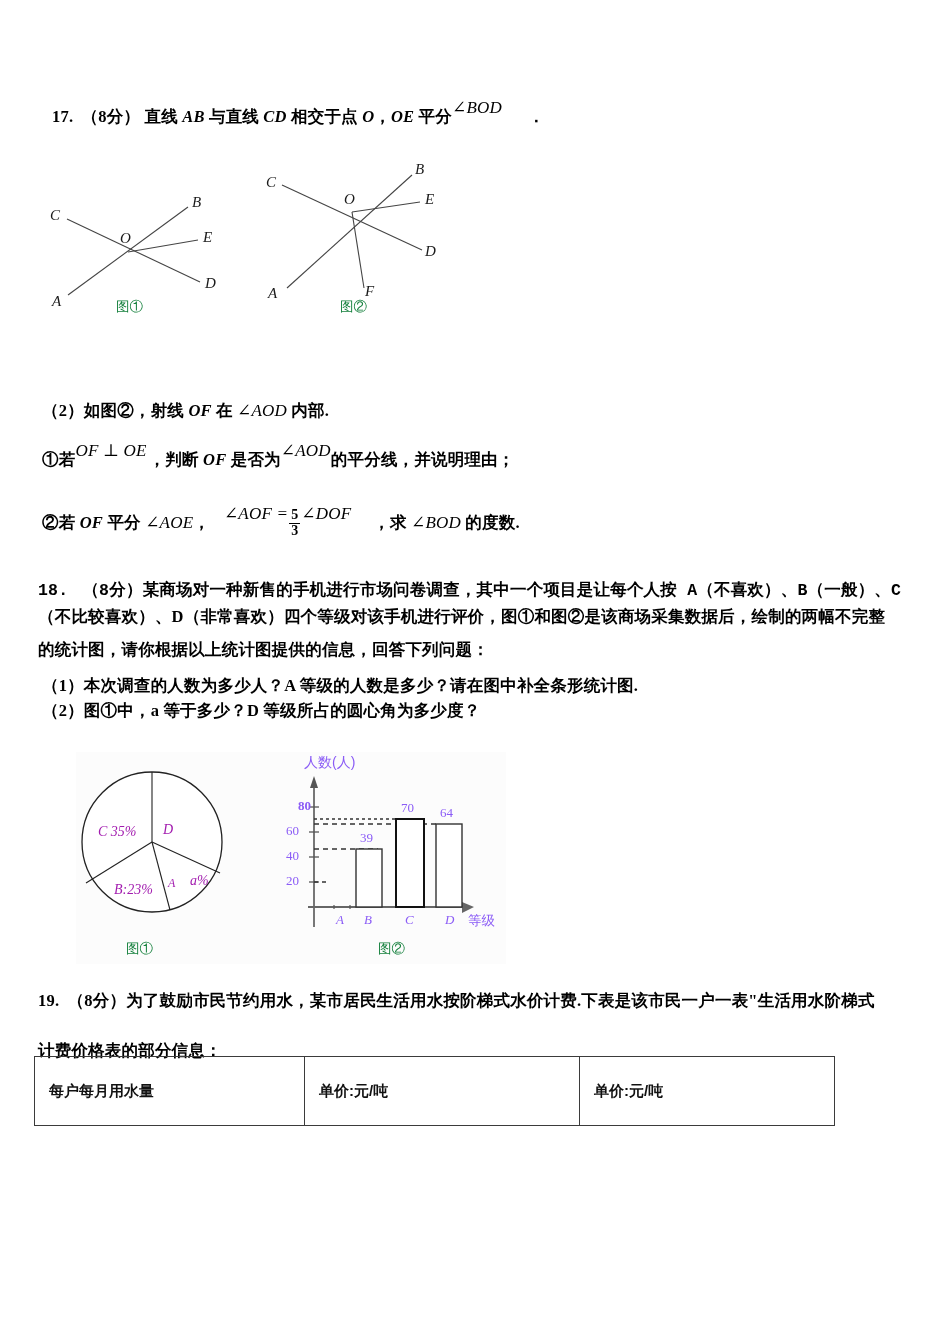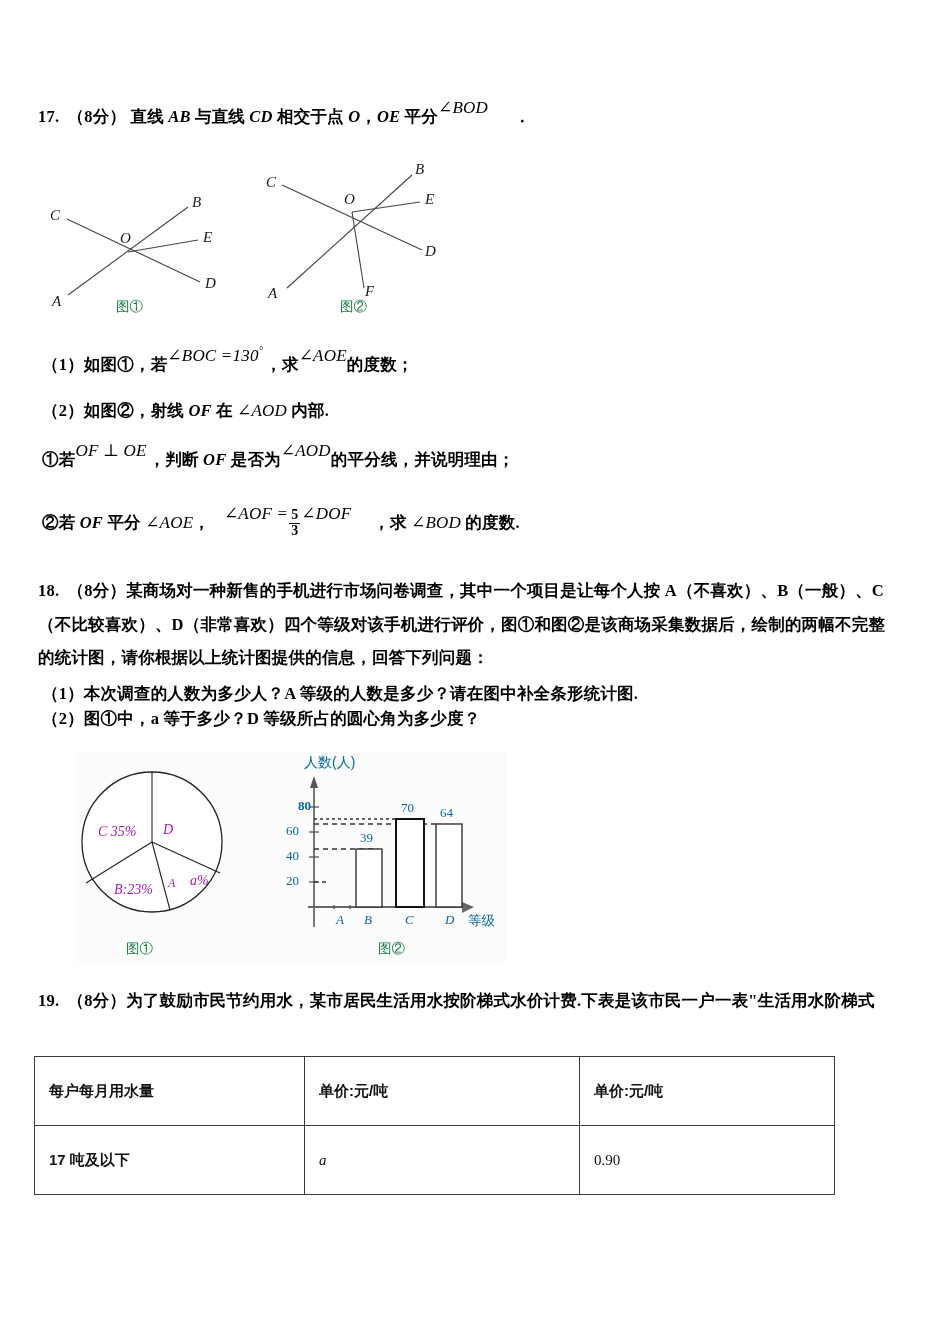--- a/index.html
+++ b/index.html
@@ -80,21 +80,21 @@
 
   
   .chart-area {
     position: absolute;
     background: #fcfcfc;
   }
   .axis-text {
     position: absolute;
     font-family: "Liberation Serif", "DejaVu Serif", serif;
     font-size: 13px;
-    color: #0369a1;
+    color: #8b5cf6;
   }
   .axis-text.it { font-style: italic; }
   .cjk {
     font-family: "Liberation Sans", sans-serif;
     font-style: normal;
   }
   .pie-label {
     position: absolute;
     font-family: "Liberation Serif", "DejaVu Serif", serif;
     font-style: italic;
@@ -132,21 +132,21 @@
   }
   table.price td.mixed {
     font-weight: bold;
   }
 </style>
 </head>
 <body>
 
 <div class="page">
 
-  <div class="q-block" style="left:38px; top:104px; width:880px;">
+  <div class="q-block" style="left:52px; top:104px; width:880px;">
     <div class="qline" style="position:relative; height:34px;">
       <span>17.</span>
       <span style="margin-left:4px;">（8分）</span>
       <span>直线 </span><span class="mb">AB</span><span> 与直线 </span><span class="mb">CD</span><span> 相交于点 </span><span class="mb">O</span><span>，</span><span class="mb">OE</span><span> 平分</span><span class="sup-math">∠BOD</span><span style="margin-left:26px;">．</span>
     </div>
   </div>
 
   <div class="q-block" style="left:40px; top:150px; width:230px; height:170px;">
     <svg width="230" height="170" viewBox="0 0 230 170">
 
@@ -179,38 +179,35 @@
     <span class="fig-label" style="left:4px; top:24px;">C</span>
     <span class="fig-label" style="left:153px; top:11px;">B</span>
     <span class="fig-label" style="left:82px; top:41px;">O</span>
     <span class="fig-label" style="left:163px; top:41px;">E</span>
     <span class="fig-label" style="left:163px; top:93px;">D</span>
     <span class="fig-label" style="left:6px; top:135px;">A</span>
     <span class="fig-label" style="left:103px; top:133px;">F</span>
     <span class="fig-caption" style="left:78px; top:148px;">图②</span>
   </div>
 
-  <div class="q-block qline" style="left:42px; top:352px;">
-    <span>（1）如图①，若</span><span class="sup-math">∠BOC =130</span><span class="sup-math" style="font-size:11px; top:-16px;">°</span><span style="margin-left:2px;">，求</span><span class="sup-math">∠AOE</span><span>的度数；</span>
-  </div>
 
   <div class="q-block qline" style="left:42px; top:398px;">
     <span>（2）如图②，射线 </span><span class="mb">OF</span><span> 在 </span><span class="inline-math">∠AOD</span><span> 内部.</span>
   </div>
 
   <div class="q-block qline" style="left:42px; top:447px;">
     <span>①若</span><span class="sup-math">OF ⊥ OE</span><span style="margin-left:2px;">，判断 </span><span class="mb">OF</span><span> 是否为</span><span class="sup-math">∠AOD</span><span>的平分线，并说明理由；</span>
   </div>
 
   <div class="q-block qline" style="left:42px; top:508px;">
     <span>②若 </span><span class="mb">OF</span><span> 平分 </span><span class="inline-math">∠AOE</span><span>，</span><span class="sup-math" style="margin-left:14px;">∠AOF =</span><span class="frac" style="top:-8px;"><span class="n">5</span><span class="d">3</span></span><span class="sup-math">∠DOF</span><span style="margin-left:22px;">，求 </span><span class="inline-math">∠BOD</span><span> 的度数.</span>
   </div>
 
   <div class="q-block" style="left:38px; top:578px; width:884px;">
-    <div class="qline wrap" style="margin-bottom:8px;">
+    <div class="qline wrap" style="margin-bottom:0;font-family:Liberation Mono, monospace;">
       <span>18.</span>
       <span style="margin-left:4px;">（8分）</span><span>某商场对一种新售的手机进行市场问卷调查，其中一个项目是让每个人按 A（不喜欢）、B（一般）、C</span>
     </div>
     <div class="qline wrap" style="margin-bottom:8px;">（不比较喜欢）、D（非常喜欢）四个等级对该手机进行评价，图①和图②是该商场采集数据后，绘制的两幅不完整</div>
     <div class="qline wrap" style="margin-bottom:10px;">的统计图，请你根据以上统计图提供的信息，回答下列问题：</div>
     <div class="qline wrap" style="padding-left:4px;">（1）本次调查的人数为多少人？A 等级的人数是多少？请在图中补全条形统计图.</div>
     <div class="qline wrap" style="padding-left:4px;">（2）图①中，a 等于多少？D 等级所占的圆心角为多少度？</div>
   </div>
 
   <div class="chart-area" style="left:76px; top:752px; width:430px; height:212px;"></div>
@@ -283,35 +280,31 @@
     <span class="axis-text it" style="left:177px; top:160px;">D</span>
     <span class="axis-text cjk" style="left:200px; top:160px; font-size:13.5px;">等级</span>
     <span class="fig-caption" style="left:110px; top:188px;">图②</span>
   </div>
 
   <div class="q-block" style="left:38px; top:988px; width:884px;">
     <div class="qline wrap" style="margin-bottom:24px;">
       <span>19.</span>
       <span style="margin-left:4px;">（8分）</span><span>为了鼓励市民节约用水，某市居民生活用水按阶梯式水价计费.下表是该市民一户一表"生活用水阶梯式</span>
     </div>
+    <div class="qline wrap">计费价格表的部分信息：</div>
   </div>
 
   <table class="price" style="left:34px; top:1056px; width:800px;">
     <colgroup>
       <col style="width:270px">
       <col style="width:275px">
       <col style="width:255px">
     </colgroup>
     <tbody>
       <tr>
         <td class="hdr-row">每户每月用水量</td>
         <td class="hdr-row">单价:元/吨</td>
         <td class="hdr-row">单价:元/吨</td>
       </tr>
-      <tr>
-        <td class="hdr-row mixed">17 吨及以下</td>
-        <td class="hdr-row val-italic">a</td>
-        <td class="hdr-row val">0.90</td>
-      </tr>
     </tbody>
   </table>
 
 </div>
 
 </body></html>

